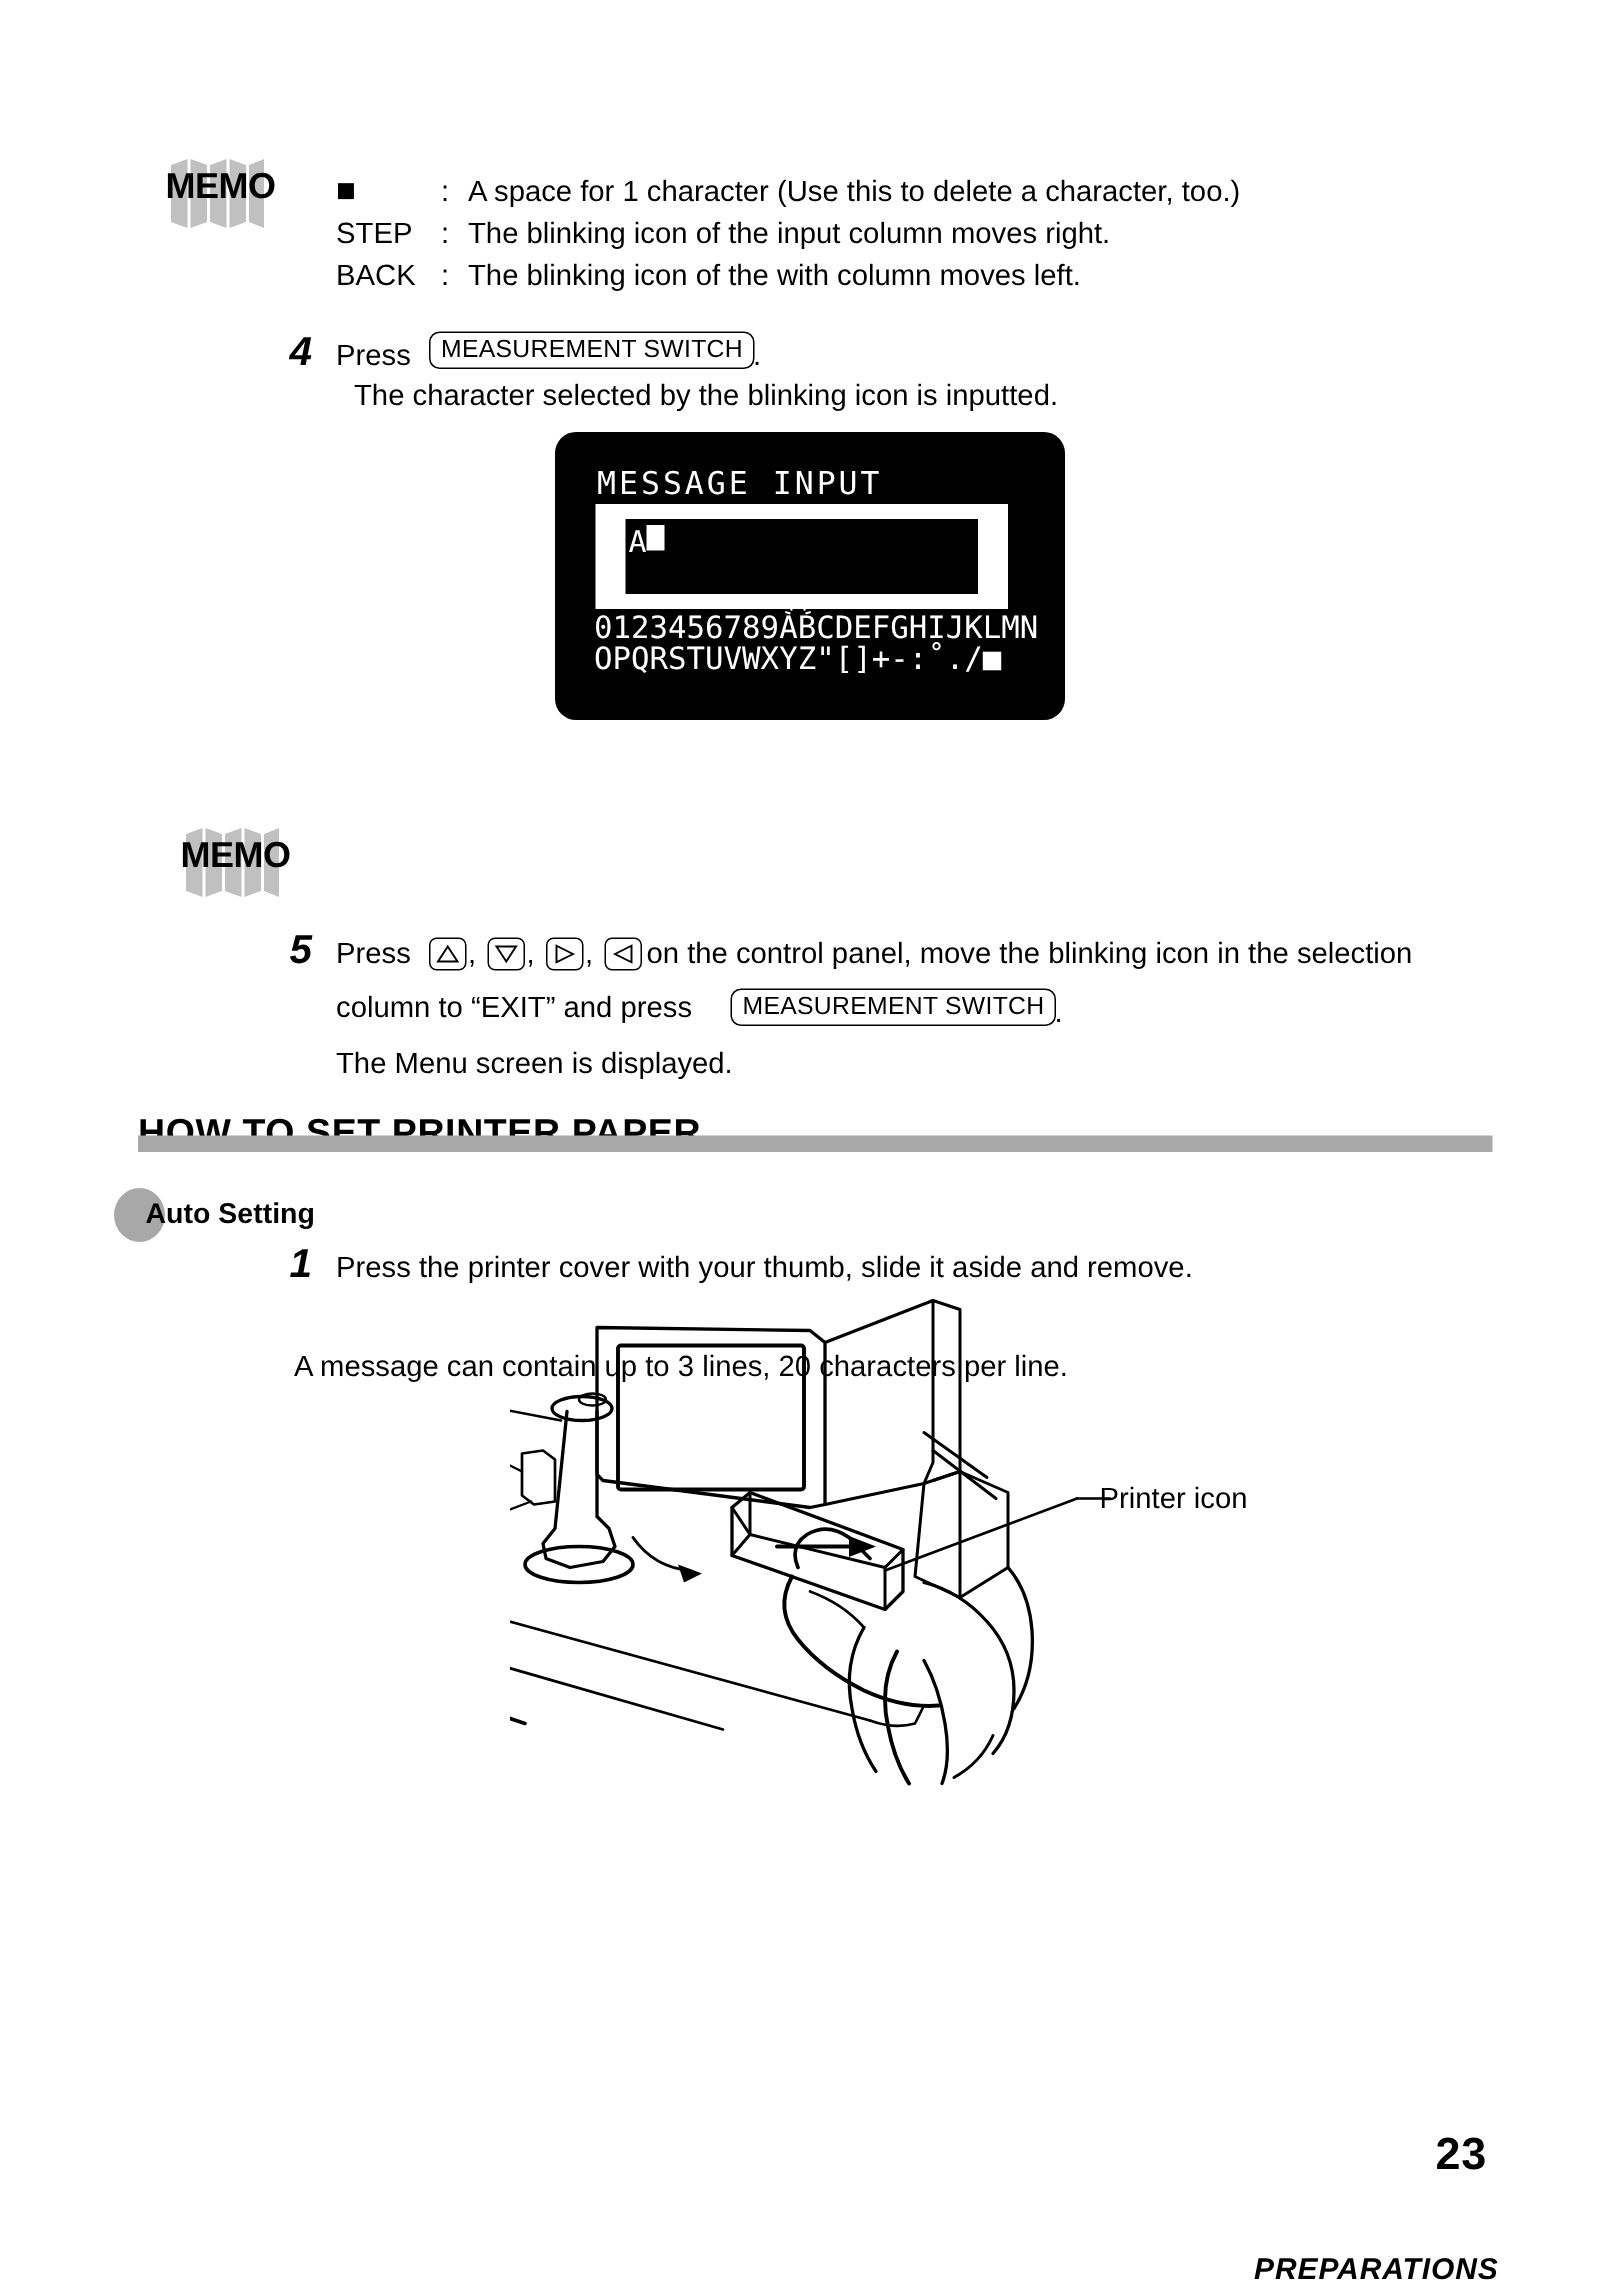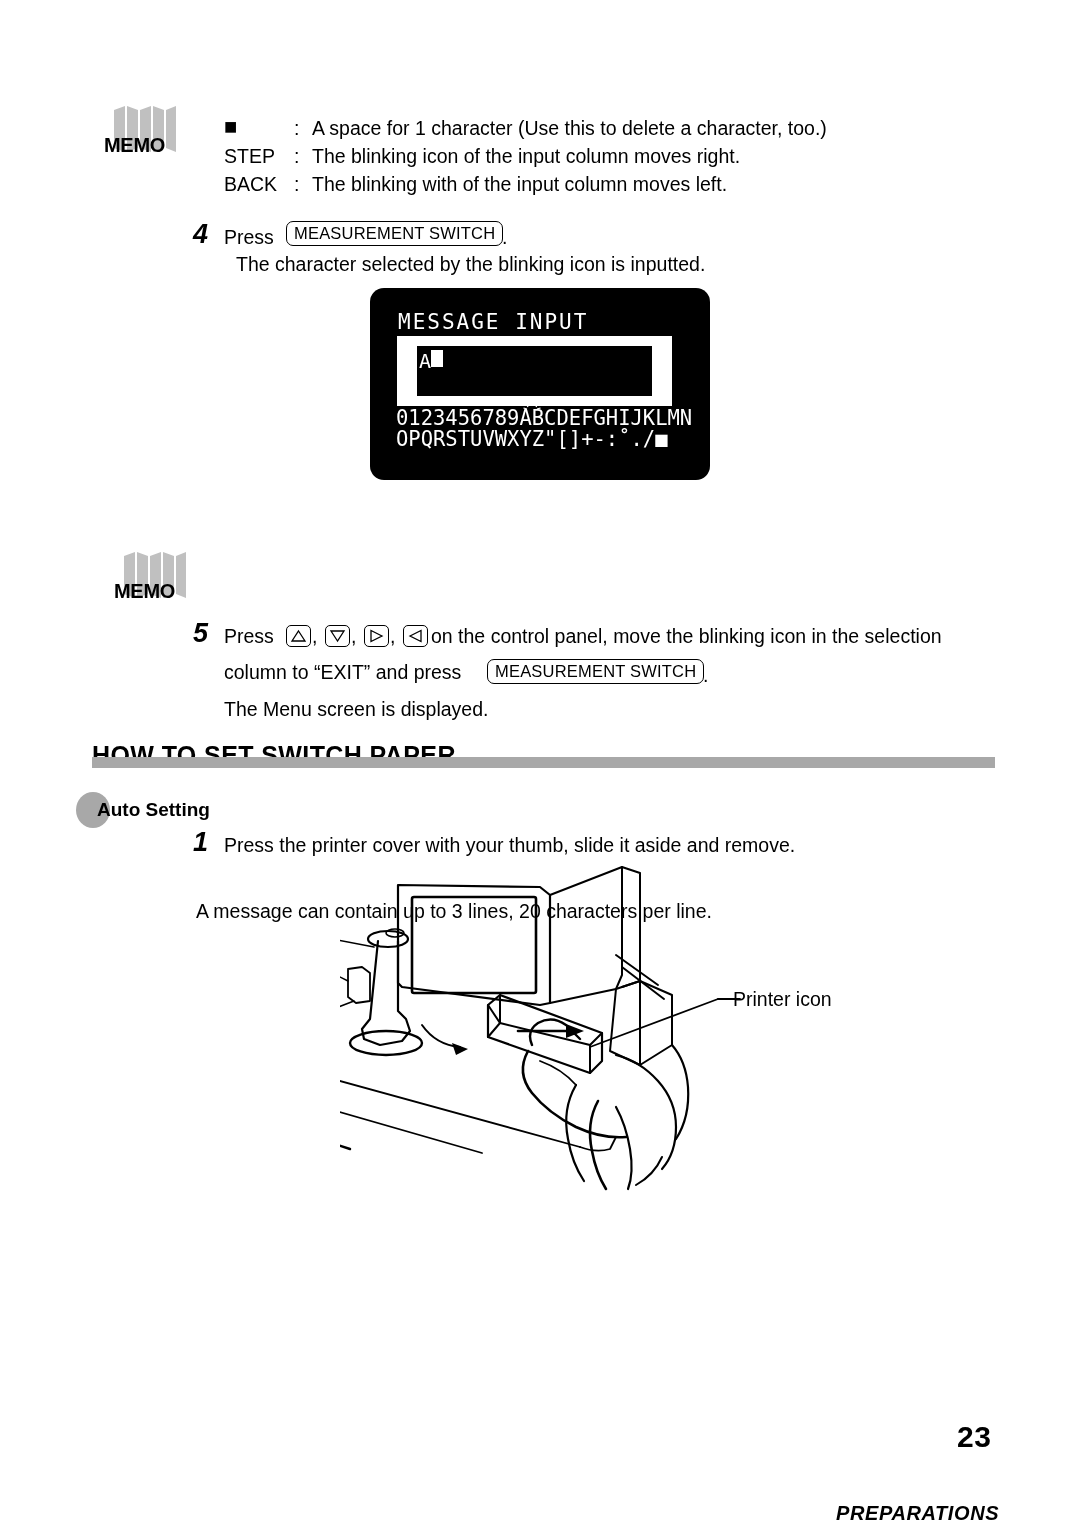--- a/index.html
+++ b/index.html
@@ -31,24 +31,24 @@
   .memo-badge .memo-bg {
     position: absolute;
     left: 8px;
     top: 0px;
     width: 66px;
     height: 46px;
   }
   .memo-badge .memo-label {
     position: absolute;
     left: 0px;
-    top: 28px;
+    top: 8px;
     width: 86px;
-    text-align: left;
-    font-size: 20px;
+    text-align: center;
+    font-size: 24px;
     font-weight: bold;
     letter-spacing: -0.3px;
     color: #000;
     line-height: 22px;
   }
 
   
   .txt {
     position: absolute;
     font-size: 19.5px;
@@ -216,21 +216,21 @@
   <div class="txt" style="left:224px; top:112px; font-size:22px; font-weight:bold; line-height:29px;">■</div>
   <div class="txt" style="left:294px; top:114px;">:</div>
   <div class="txt" style="left:312px; top:114px;">A space for 1 character (Use this to delete a character, too.)</div>
 
   <div class="txt" style="left:224px; top:142px;">STEP</div>
   <div class="txt" style="left:294px; top:142px;">:</div>
   <div class="txt" style="left:312px; top:142px;">The blinking icon of the input column moves right.</div>
 
   <div class="txt" style="left:224px; top:170px;">BACK</div>
   <div class="txt" style="left:294px; top:170px;">:</div>
-  <div class="txt" style="left:312px; top:170px;">The blinking with of the input column moves left.</div>
+  <div class="txt" style="left:312px; top:170px;">The blinking icon of the with column moves left.</div>
 
   <div class="stepnum" style="left:193px; top:219px;">4</div>
   <div class="txt" style="left:224px; top:223px;">Press</div>
   <div style="position:absolute; left:286px; top:221px;">
     <span class="keycap">MEASUREMENT SWITCH</span>
   </div>
   <div class="txt" style="left:502px; top:223px;">.</div>
   <div class="txt" style="left:236px; top:250px;">The character selected by the blinking icon is inputted.</div>
 
   <div class="lcd" style="left:370px; top:288px; width:340px; height:192px;">
@@ -300,21 +300,21 @@
   </span>
   <div class="txt" style="left:431px; top:622px;">on the control panel, move the blinking icon in the selection</div>
 
   <div class="txt" style="left:224px; top:658px;">column to “EXIT” and press</div>
   <div style="position:absolute; left:487px; top:659px;">
     <span class="keycap">MEASUREMENT SWITCH</span>
   </div>
   <div class="txt" style="left:703px; top:661px;">.</div>
   <div class="txt" style="left:224px; top:695px;">The Menu screen is displayed.</div>
 
-  <div class="sect-heading" style="left:92px; top:741px;">HOW TO SET SWITCH PAPER</div>
+  <div class="sect-heading" style="left:92px; top:741px;">HOW TO SET PRINTER PAPER</div>
   <div class="sect-bar" style="left:92px; top:757px; width:903px; height:11px;"></div>
 
   <div class="subhead-dot" style="left:76px; top:792px; width:34px; height:36px;"></div>
   <div class="subhead" style="left:97px; top:799px;">Auto Setting</div>
 
   <div class="stepnum" style="left:193px; top:827px;">1</div>
   <div class="txt" style="left:224px; top:831px;">Press the printer cover with your thumb, slide it aside and remove.</div>
 
   <svg class="illus" style="left:340px; top:855px;" width="580" height="380" viewBox="0 0 580 380">
     <g fill="none" stroke="#000" stroke-width="2" stroke-linejoin="round" stroke-linecap="round">

